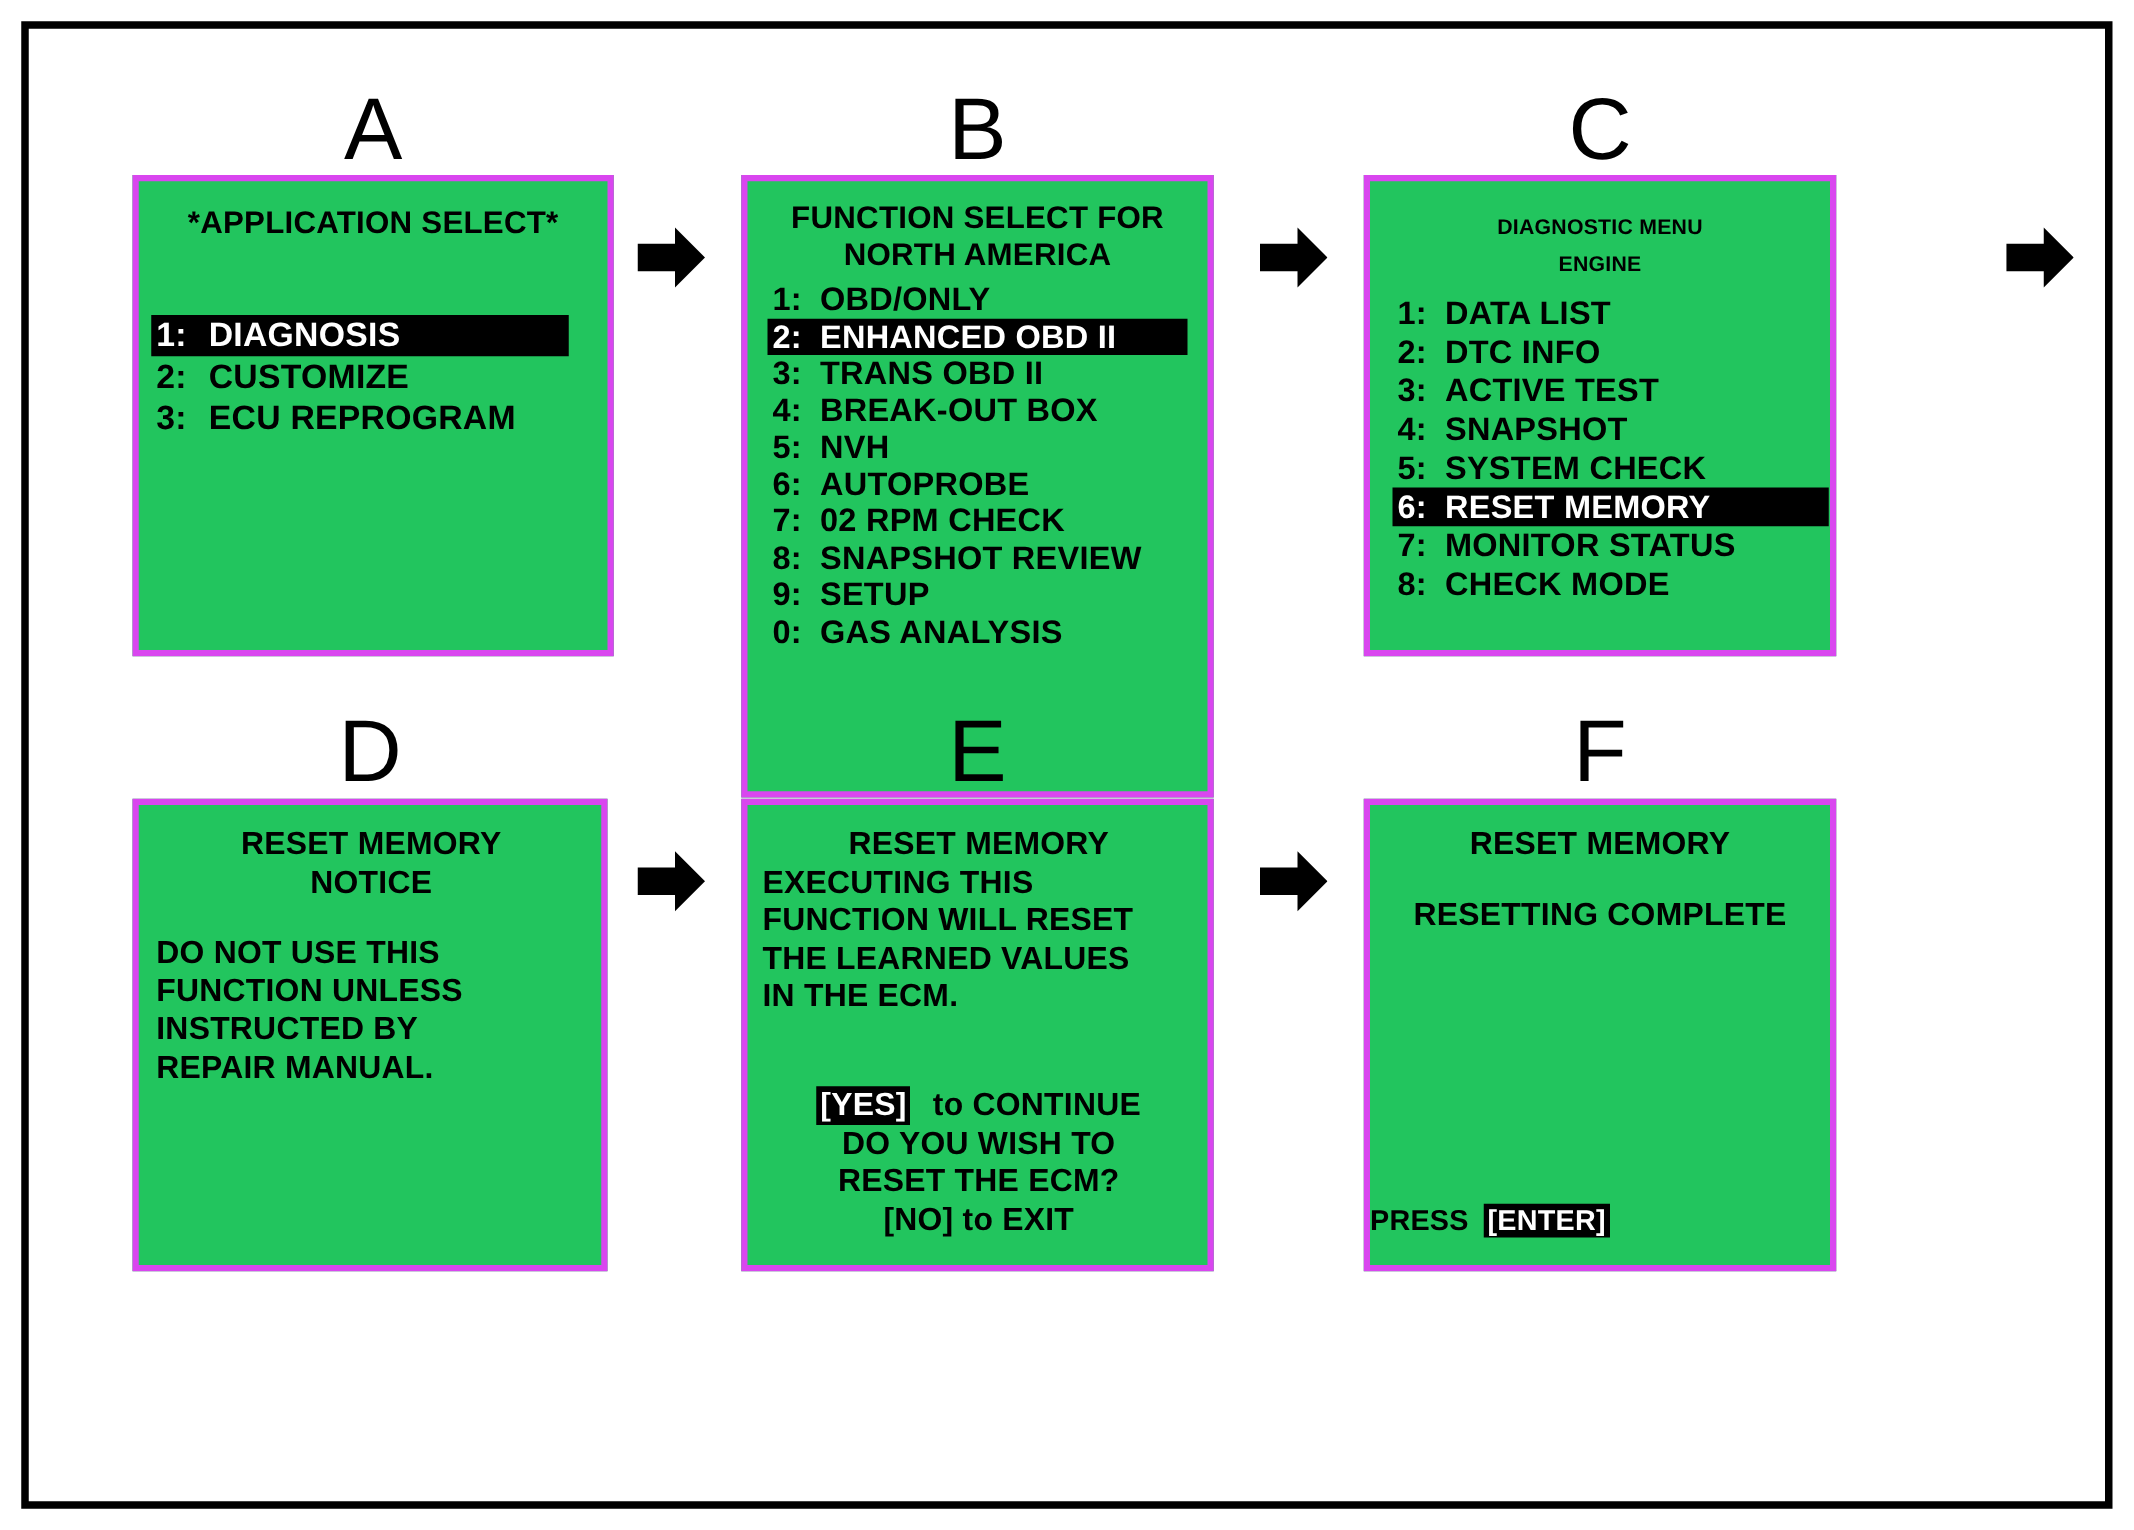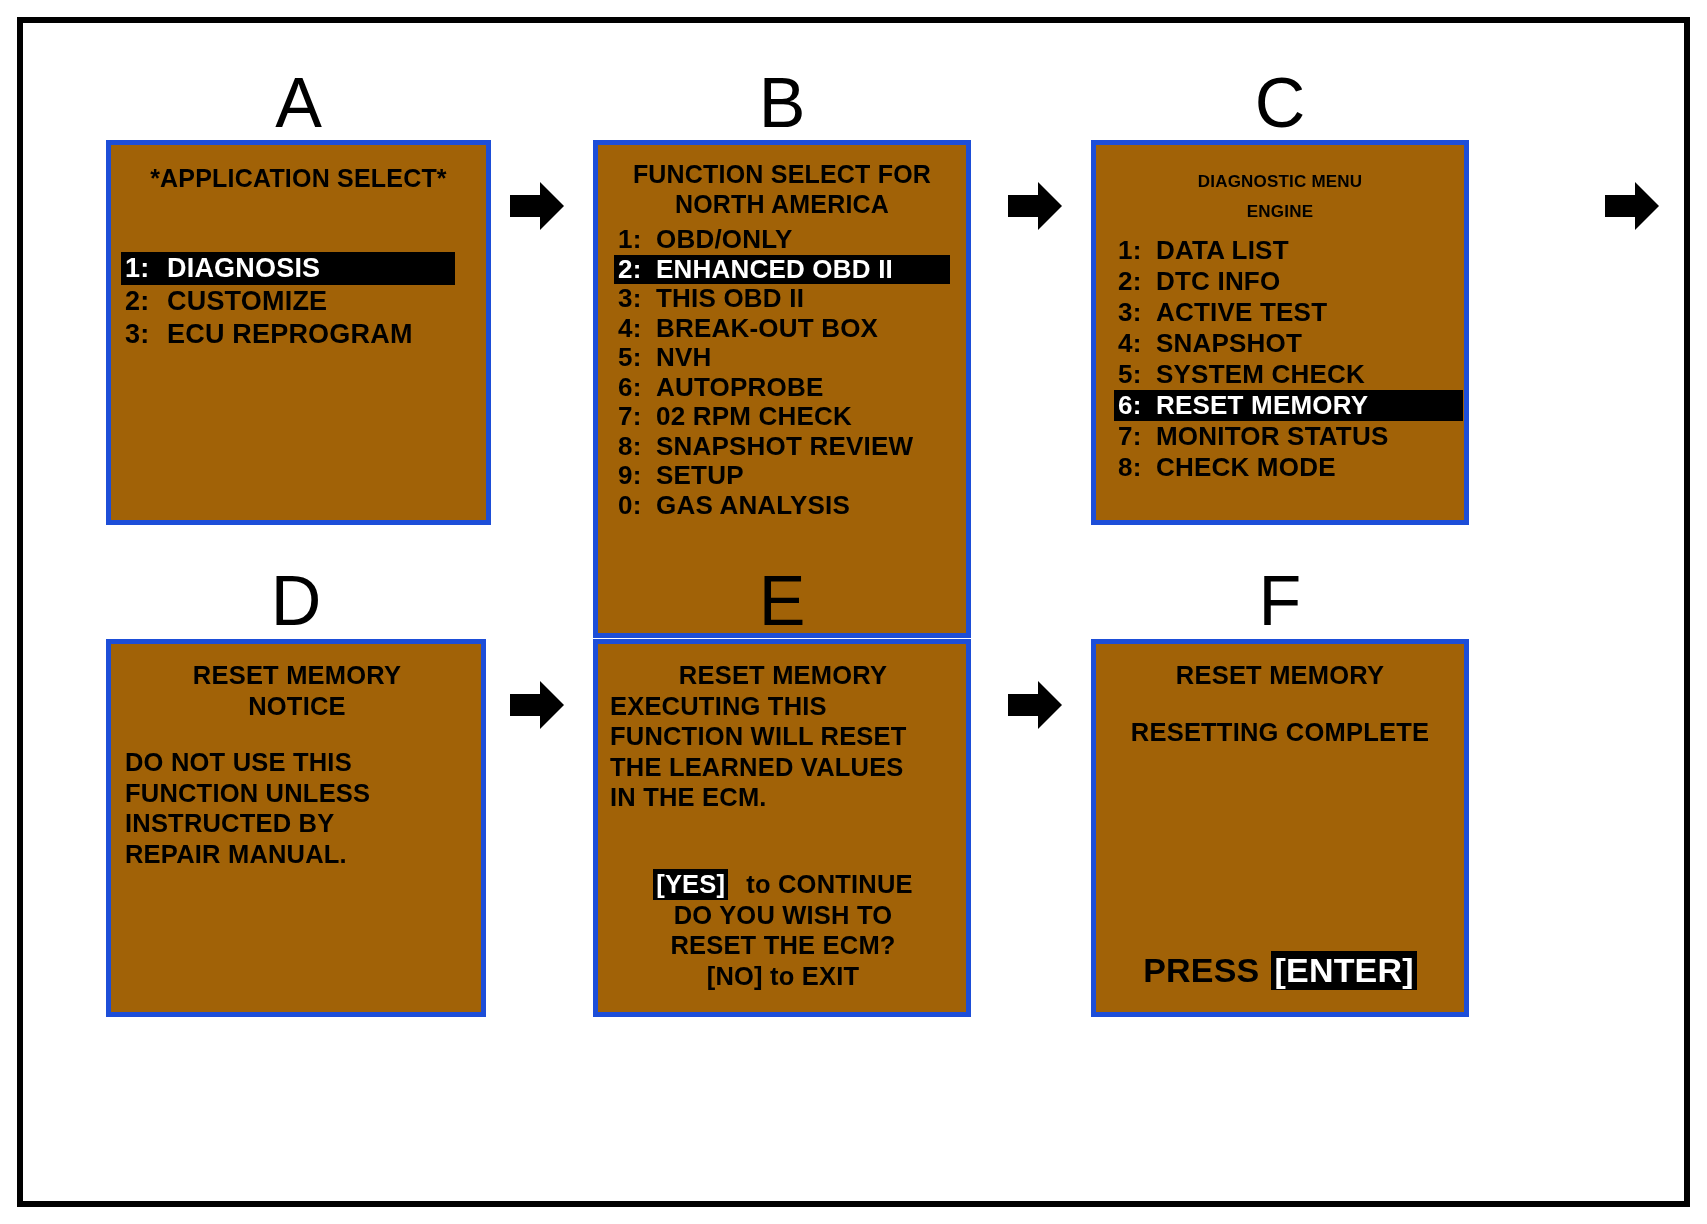--- a/index.html
+++ b/index.html
@@ -28,22 +28,22 @@
     font-weight:400;
     line-height:70px;
     color:#000;
     text-align:center;
     font-family:"Liberation Sans","DejaVu Sans",sans-serif;
   }
 
   
   .screen{
     position:absolute;
-    border:5px solid #1d4ed8;
-    background:#a16207;
+    border:5px solid #d946ef;
+    background:#22c55e;
     box-sizing:border-box;
     font-weight:bold;
     color:#000;
     letter-spacing:0.2px;
   }
   .scr-title{
     text-align:center;
     font-size:25px;
     line-height:31px;
     font-weight:bold;
@@ -119,22 +119,21 @@
   .inv{
     background:#000;color:#fff;
     padding:0 3px;
     display:inline-block;
   }
 
   .press-line{
     position:absolute;
     left:0;right:0;
     bottom:22px;
-    text-align:center;
-    font-size:34px;
+    font-size:23px;
     font-weight:bold;
   }
 
   
   .arrow{
     position:absolute;
     width:54px;height:52px;
   }
   .arrow svg{display:block;width:100%;height:100%;}
 
@@ -185,21 +184,21 @@
       <div class="scr-title">FUNCTION SELECT FOR
 NORTH AMERICA</div>
       <div class="menu">
         <div class="menu-row">
           <span class="num">1:</span><span class="lbl">OBD/ONLY</span>
         </div>
         <div class="menu-row hl">
           <span class="num">2:</span><span class="lbl">ENHANCED OBD II</span>
         </div>
         <div class="menu-row">
-          <span class="num">3:</span><span class="lbl">THIS OBD II</span>
+          <span class="num">3:</span><span class="lbl">TRANS OBD II</span>
         </div>
         <div class="menu-row">
           <span class="num">4:</span><span class="lbl">BREAK-OUT BOX</span>
         </div>
         <div class="menu-row">
           <span class="num">5:</span><span class="lbl">NVH</span>
         </div>
         <div class="menu-row">
           <span class="num">6:</span><span class="lbl">AUTOPROBE</span>
         </div>

